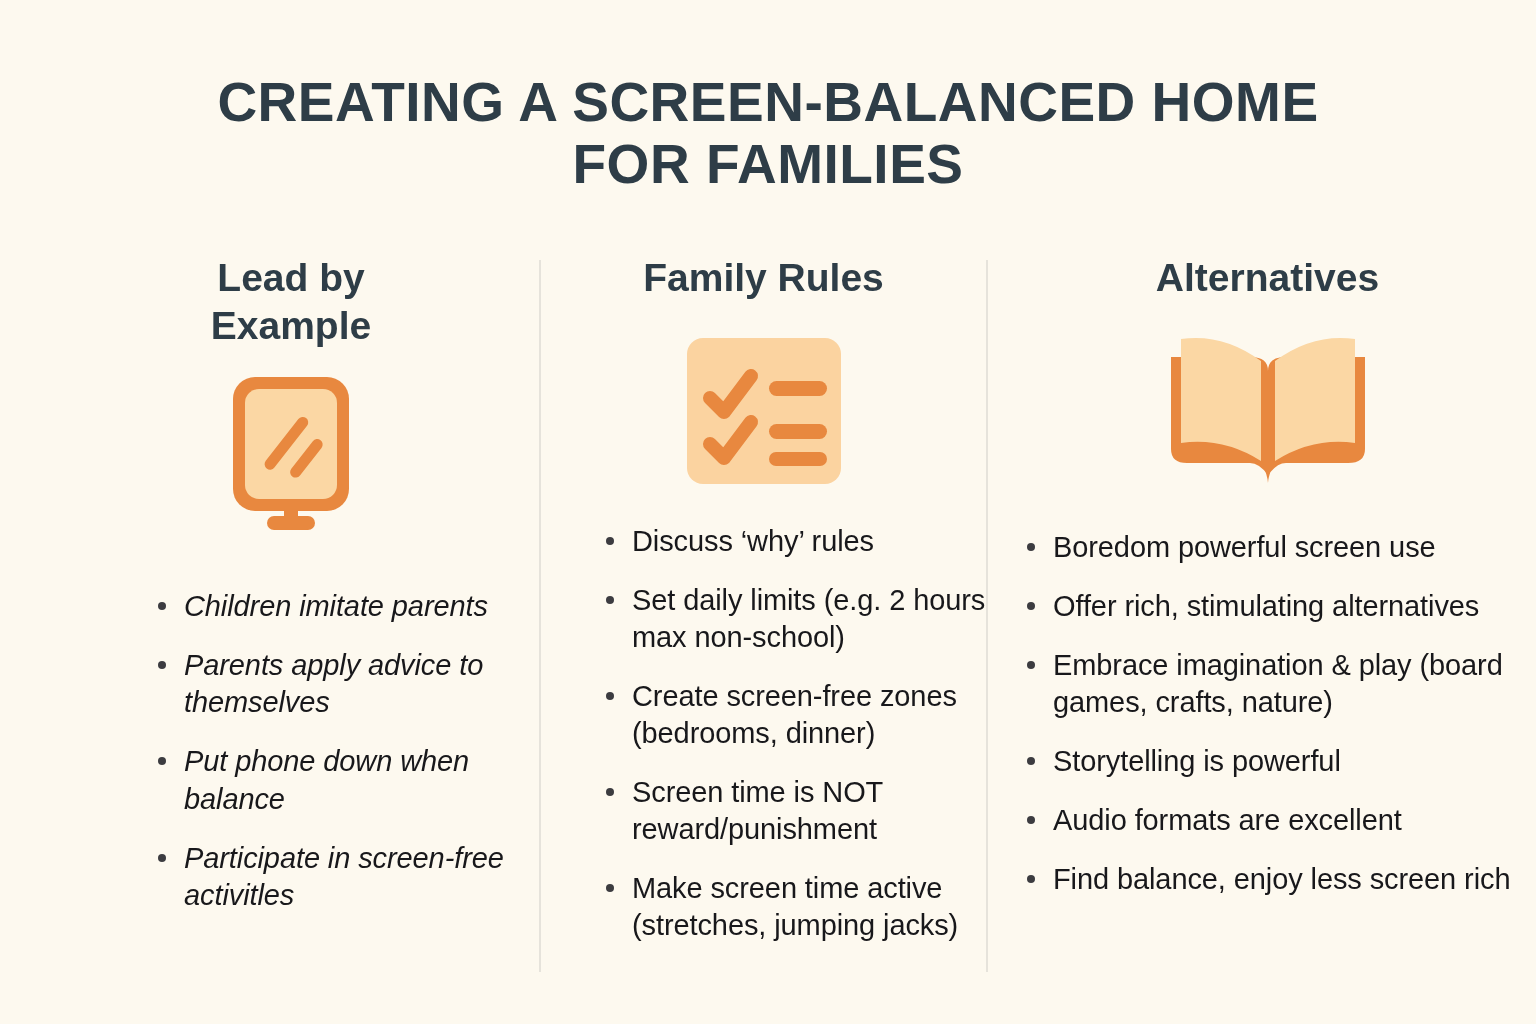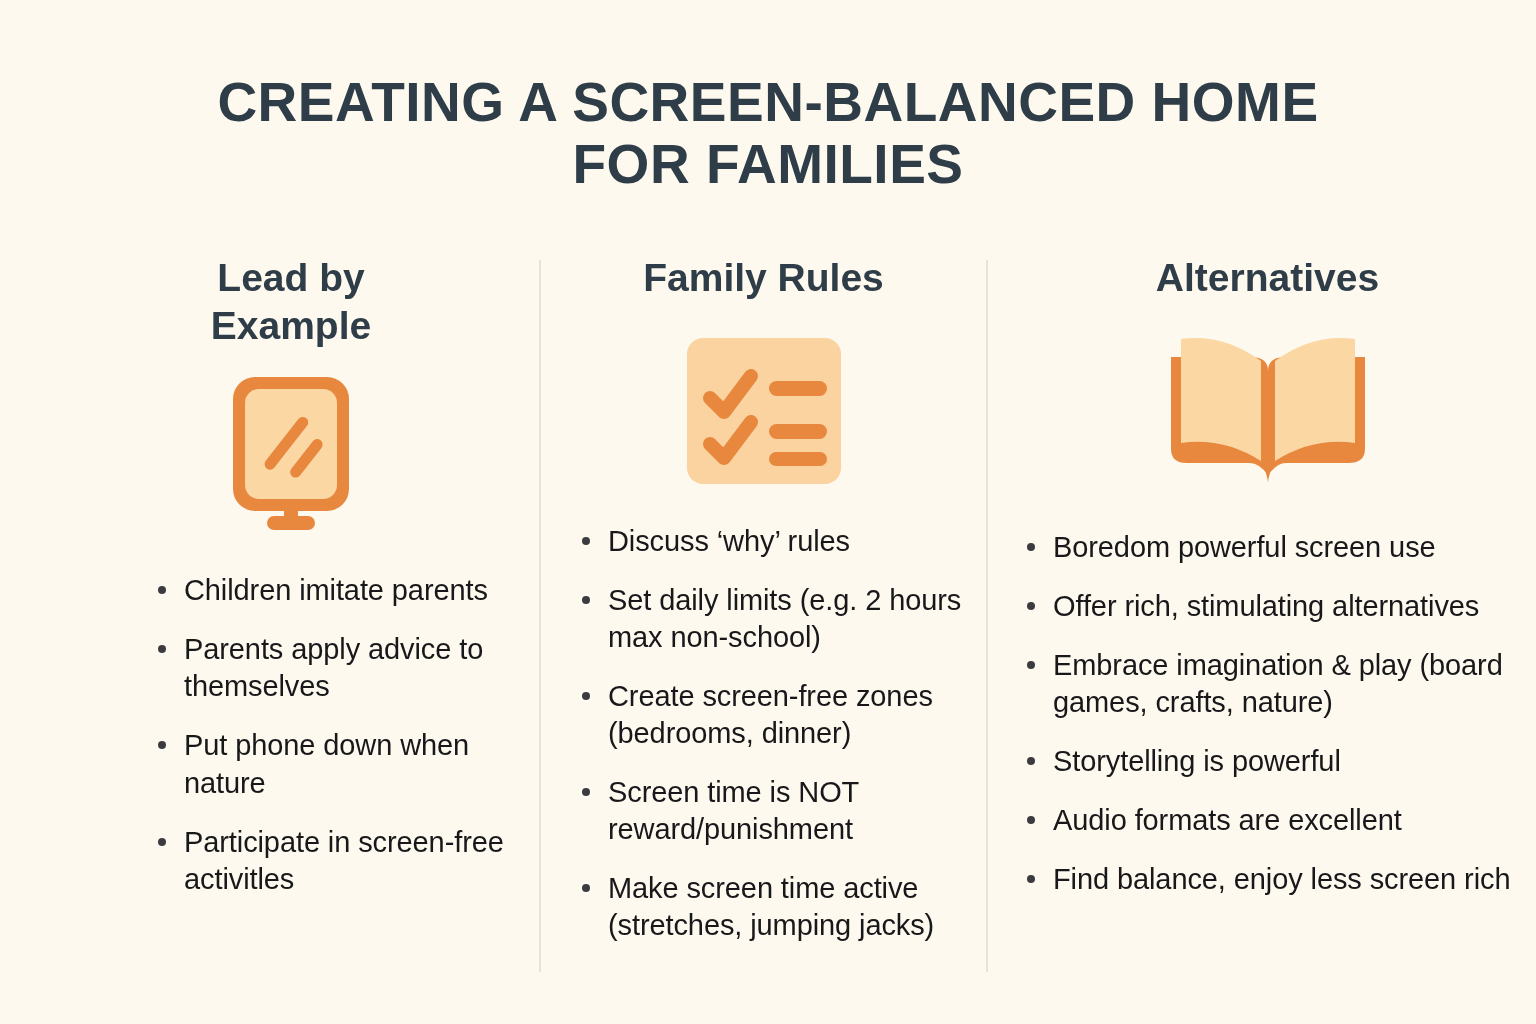--- a/index.html
+++ b/index.html
@@ -90,22 +90,22 @@
     justify-content: center;
     margin-top: 22px;
   }
 
   
   .bullets {
     list-style: none;
     margin: 0;
     padding: 0;
   }
-  .bullets-1 { margin-top: 26px; padding-left: 112px; }
-  .bullets-2 { margin-top: 24px; padding-left: 38px; }
+  .bullets-1 { margin-top: 42px; padding-left: 112px; font-style: italic; }
+  .bullets-2 { margin-top: 24px; padding-left: 38px; margin-left: 24px; }
   .bullets-3 { margin-top: 30px; padding-left: 36px; }
 
   .bullets li {
     position: relative;
     padding-left: 30px;
     margin-bottom: 22px;
     font-size: 29px;
     line-height: 1.28;
     color: #18181b;
     letter-spacing: -0.1px;
@@ -159,21 +159,21 @@
           <rect x="30" y="16" width="92" height="110" rx="14" fill="#fbd7a4"></rect>
 
           <rect x="66" y="38" width="11" height="64" rx="5.5" fill="#e8883f" transform="rotate(38 71 70)"></rect>
           <rect x="86" y="62" width="11" height="46" rx="5.5" fill="#e8883f" transform="rotate(38 91 85)"></rect>
         </svg>
       </div>
 
       <ul class="bullets bullets-1">
         <li>Children imitate parents</li>
         <li>Parents apply advice to themselves</li>
-        <li>Put phone down when nature</li>
+        <li>Put phone down when balance</li>
         <li>Participate in screen-free activitles</li>
       </ul>
     </div>
 
     <div class="col col-2">
       <h2 class="col-head">
         <span class="hl">Family Rules</span>
       </h2>
 
       <div class="icon-wrap">

